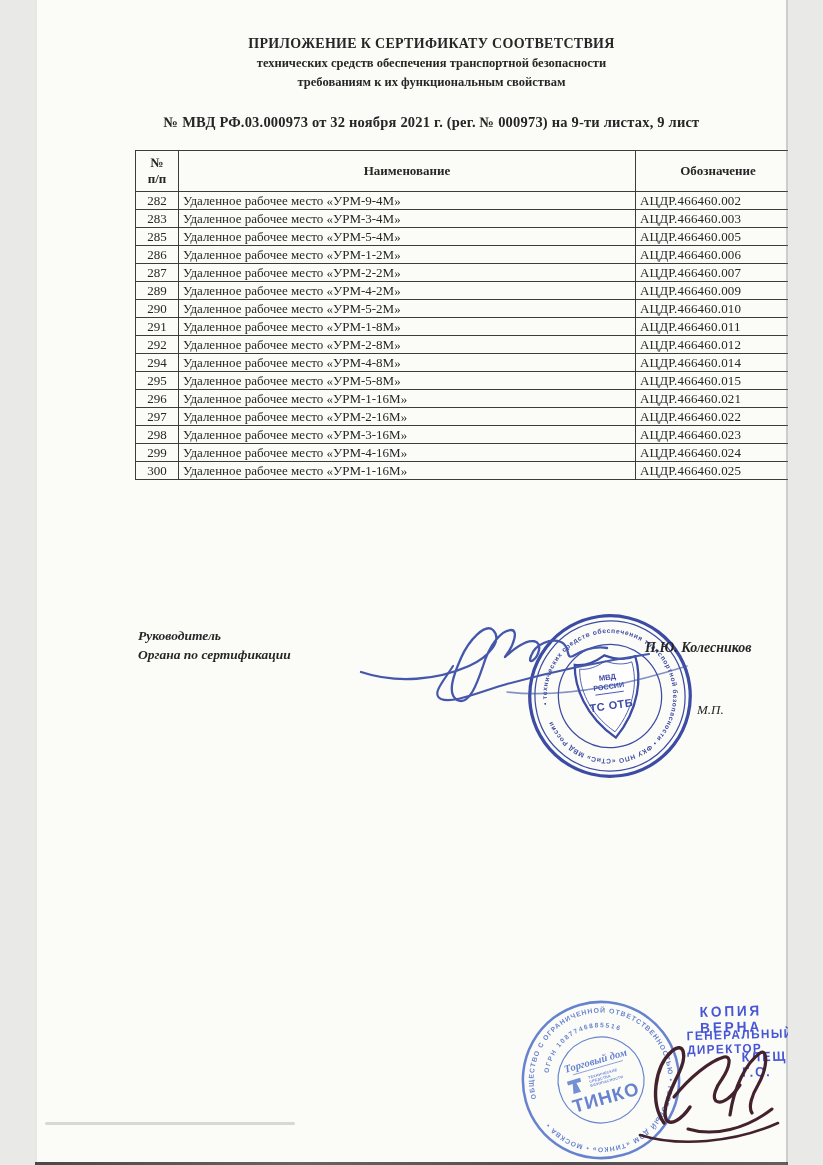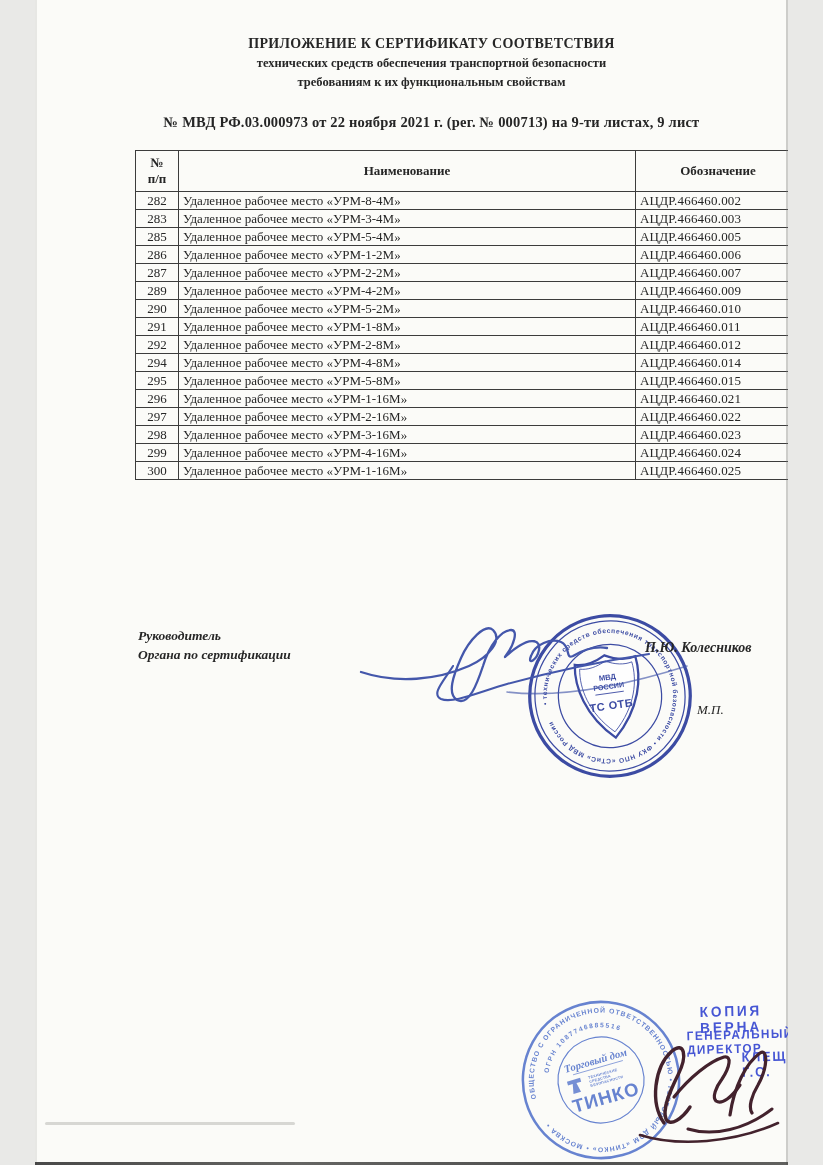--- a/index.html
+++ b/index.html
@@ -61,21 +61,21 @@
 </style>
 </head>
 <body>
 
 <div class="page">
 
   <div class="doc-header">
     <div class="title-1">ПРИЛОЖЕНИЕ К СЕРТИФИКАТУ СООТВЕТСТВИЯ</div>
     <div class="title-2">технических средств обеспечения транспортной безопасности</div>
     <div class="title-3">требованиям к их функциональным свойствам</div>
-    <div class="reg-line">№ МВД РФ.03.000973 от 22 ноября 2021 г. (рег. № 000713) на 9-ти листах, 9 лист</div>
+    <div class="reg-line">№ МВД РФ.03.000973 от 32 ноября 2021 г. (рег. № 000973) на 9-ти листах, 9 лист</div>
   </div>
 
   <table class="items">
     <colgroup>
         <col class="w-num">
         <col class="w-name">
         <col class="w-desig">
       </colgroup>
     <thead>
       <tr>
@@ -83,21 +83,21 @@
           <span>№</span><br>
           <span>п/п</span>
         </th>
         <th class="c-name">Наименование</th>
         <th class="c-designation">Обозначение</th>
       </tr>
     </thead>
     <tbody>
         <tr>
           <td class="c-num">282</td>
-          <td class="c-name">Удаленное рабочее место «УРМ-8-4М»</td>
+          <td class="c-name">Удаленное рабочее место «УРМ-9-4М»</td>
           <td class="c-designation">АЦДР.466460.002</td>
         </tr>
         <tr>
           <td class="c-num">283</td>
           <td class="c-name">Удаленное рабочее место «УРМ-3-4М»</td>
           <td class="c-designation">АЦДР.466460.003</td>
         </tr>
         <tr>
           <td class="c-num">285</td>
           <td class="c-name">Удаленное рабочее место «УРМ-5-4М»</td>

